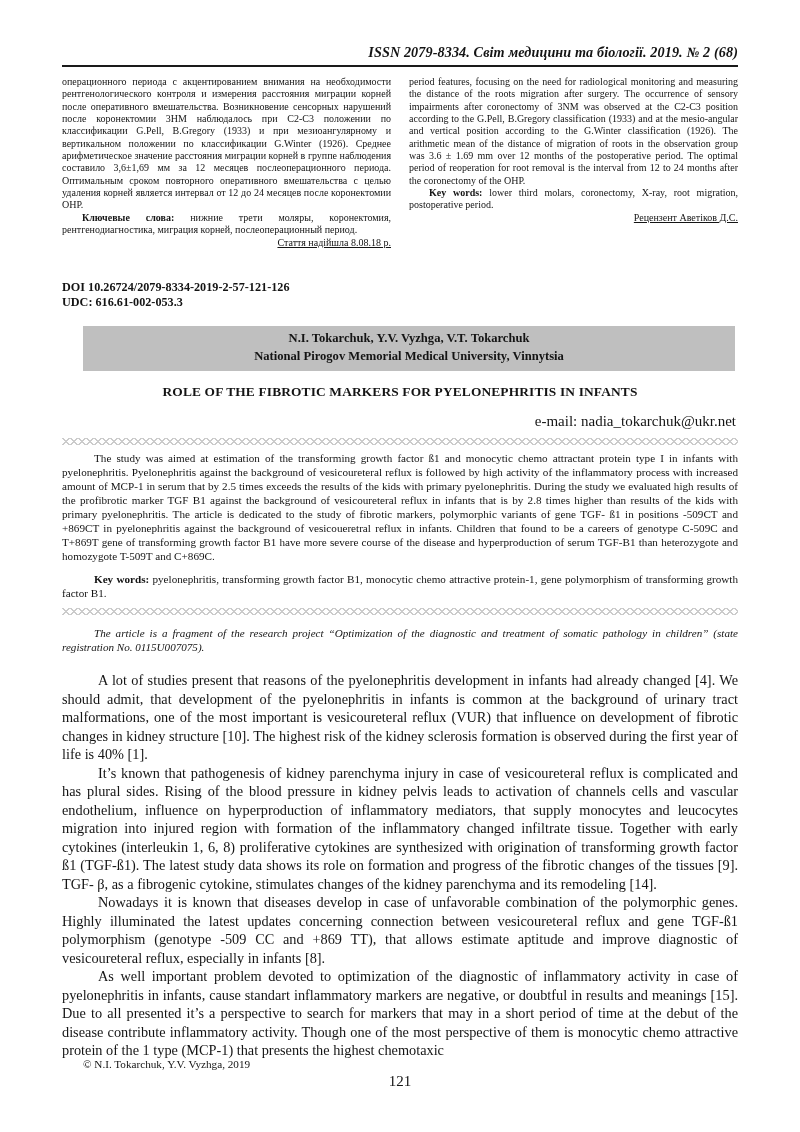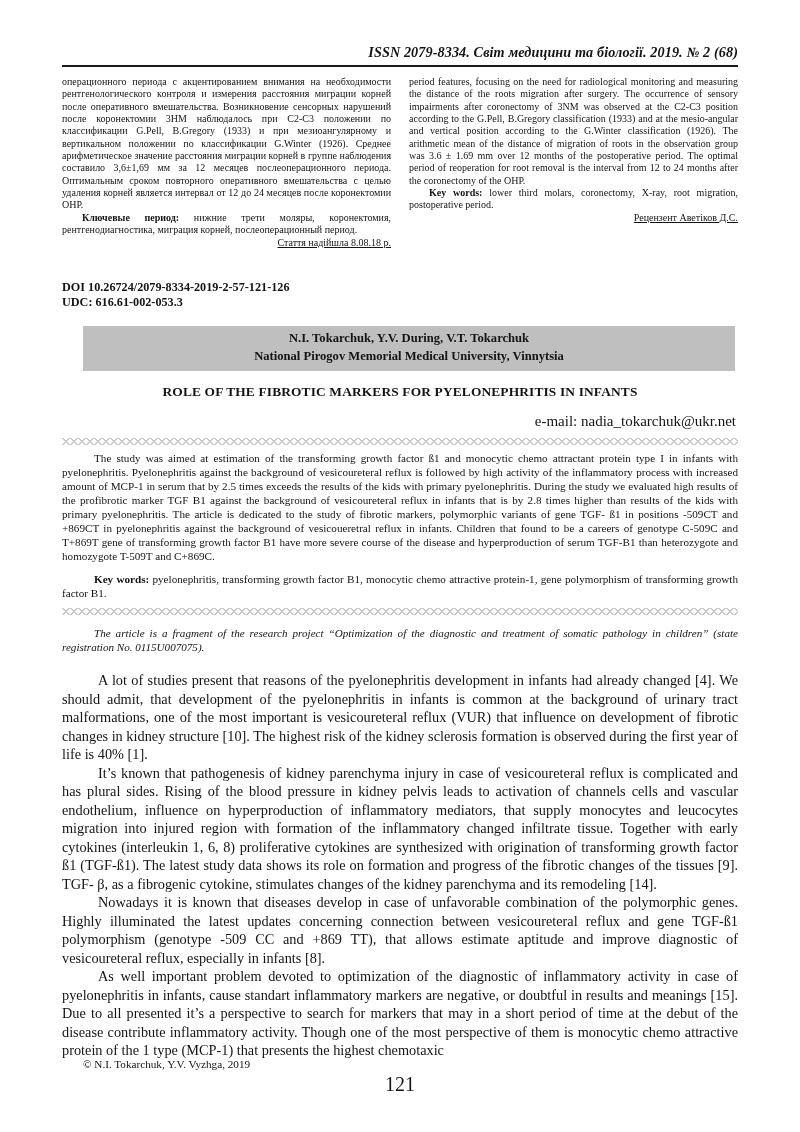--- a/index.html
+++ b/index.html
@@ -140,54 +140,54 @@
     left: 83px;
     top: 1058px;
     font-size: 11.2px;
   }
   .folio {
     position: absolute;
     left: 0;
     right: 0;
     top: 1073px;
     text-align: center;
-    font-size: 20px;
+    font-size: 15px;
   }
 </style>
 </head>
 <body>
 
 <div class="page">
 
   <div class="runhead">ISSN 2079-8334. Світ медицини та біології. 2019. № 2 (68)</div>
   <div class="runhead-rule"></div>
 
   <div class="cols">
 
     <div class="col">
       <p>операционного периода с акцентированием внимания на необходимости рентгенологического контроля и измерения расстояния миграции корней после оперативного вмешательства. Возникновение сенсорных нарушений после коронектомии 3НМ наблюдалось при С2-С3 положении по классификации G.Pell, B.Gregory (1933) и при мезиоангулярному и вертикальном положении по классификации G.Winter (1926). Среднее арифметическое значение расстояния миграции корней в группе наблюдения составило 3,6±1,69 мм за 12 месяцев послеоперационного периода. Оптимальным сроком повторного оперативного вмешательства с целью удаления корней является интервал от 12 до 24 месяцев после коронектомии ОНР.</p>
-      <p class="kw"><span class="b">Ключевые период:</span><span> нижние трети моляры, коронектомия, рентгенодиагностика, миграция корней, послеоперационный период.</span></p>
+      <p class="kw"><span class="b">Ключевые слова:</span><span> нижние трети моляры, коронектомия, рентгенодиагностика, миграция корней, послеоперационный период.</span></p>
       <p class="sig">Стаття надійшла 8.08.18 р.</p>
     </div>
 
     <div class="col">
       <p>period features, focusing on the need for radiological monitoring and measuring the distance of the roots migration after surgery. The occurrence of sensory impairments after coronectomy of 3NM was observed at the C2-C3 position according to the G.Pell, B.Gregory classification (1933) and at the mesio-angular and vertical position according to the G.Winter classification (1926). The arithmetic mean of the distance of migration of roots in the observation group was 3.6 ± 1.69 mm over 12 months of the postoperative period. The optimal period of reoperation for root removal is the interval from 12 to 24 months after the coronectomy of the OHP.</p>
       <p class="kw"><span class="b">Key words:</span><span> lower third molars, coronectomy, X-ray, root migration, postoperative period.</span></p>
       <p class="sig">Рецензент Аветіков Д.С.</p>
     </div>
 
   </div>
 
   <div class="doi-block">
     <div>DOI 10.26724/2079-8334-2019-2-57-121-126</div>
     <div>UDC: 616.61-002-053.3</div>
   </div>
 
   <div class="authors-band">
-    <div>N.I. Tokarchuk, Y.V. During, V.T. Tokarchuk</div>
+    <div>N.I. Tokarchuk, Y.V. Vyzhga, V.T. Tokarchuk</div>
     <div>National Pirogov Memorial Medical University, Vinnytsia</div>
   </div>
 
   <div class="article-title">ROLE OF THE FIBROTIC MARKERS FOR PYELONEPHRITIS IN INFANTS</div>
 
   <div class="email-line">e-mail: nadia_tokarchuk@ukr.net</div>
 
   <div class="zigzag"></div>
 
   <div class="abstract">

